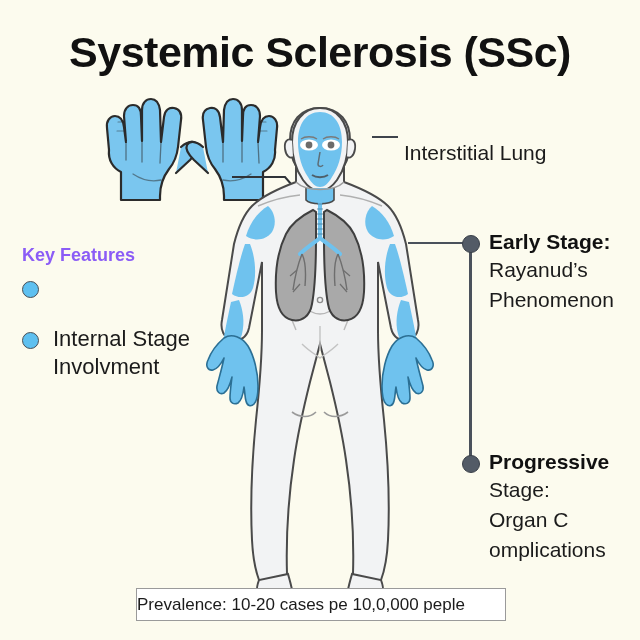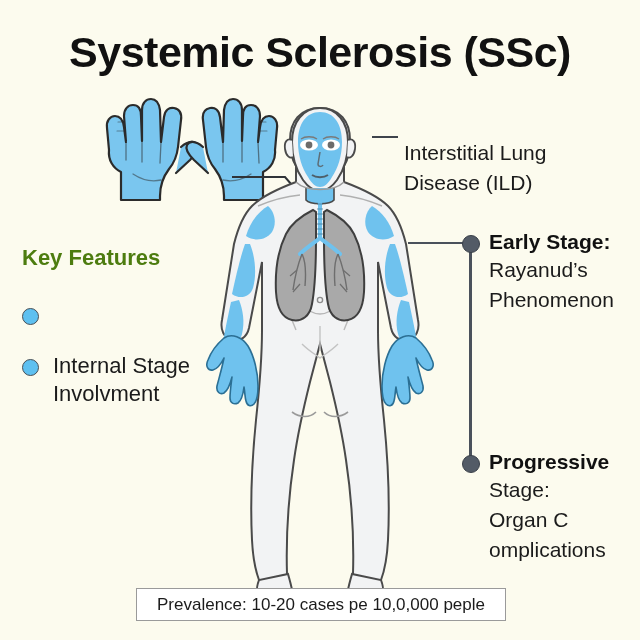--- a/index.html
+++ b/index.html
@@ -33,24 +33,24 @@
   }
 
   
   .key-features {
     position: absolute;
     left: 22px;
     top: 245px;
     width: 215px;
   }
   .kf-heading {
-    font-size: 22px;
+    font-size: 18px;
     font-weight: bold;
-    color: #4d7c0f;
-    margin-bottom: 30px;
+    color: #8b5cf6;
+    margin-bottom: 8px;
   }
   .kf-item {
     display: flex;
     align-items: flex-start;
     margin-bottom: 27px;
   }
   .kf-dot {
     flex: 0 0 auto;
     width: 15px;
     height: 15px;
@@ -140,21 +140,20 @@
     position: absolute;
     left: 136px;
     top: 588px;
     width: 370px;
     height: 33px;
     box-sizing: border-box;
     border: 1.5px solid #9a9a9a;
     background: #ffffff;
     display: flex;
     align-items: center;
-    justify-content: center;
     font-size: 17px;
     color: #1b1b1b;
     white-space: nowrap;
   }
 
   
   .art {
     position: absolute;
     left: 0;
     top: 0;
@@ -369,21 +368,20 @@
 
     <div class="kf-item">
       <span class="kf-dot"></span>
       <span class="kf-label">Internal Stage Involvment</span>
     </div>
   </div>
 
   <div class="ild-dash"></div>
   <div class="ild-label">
     <div>Interstitial Lung</div>
-    <div>Disease (ILD)</div>
   </div>
 
   <div class="rail-h"></div>
   <div class="rail-v"></div>
   <div class="node node-early"></div>
   <div class="node node-prog"></div>
 
   <div class="stage-block stage-early">
     <div class="stage-title">Early Stage:</div>
     <div class="stage-lines">Rayanud’s</div>

